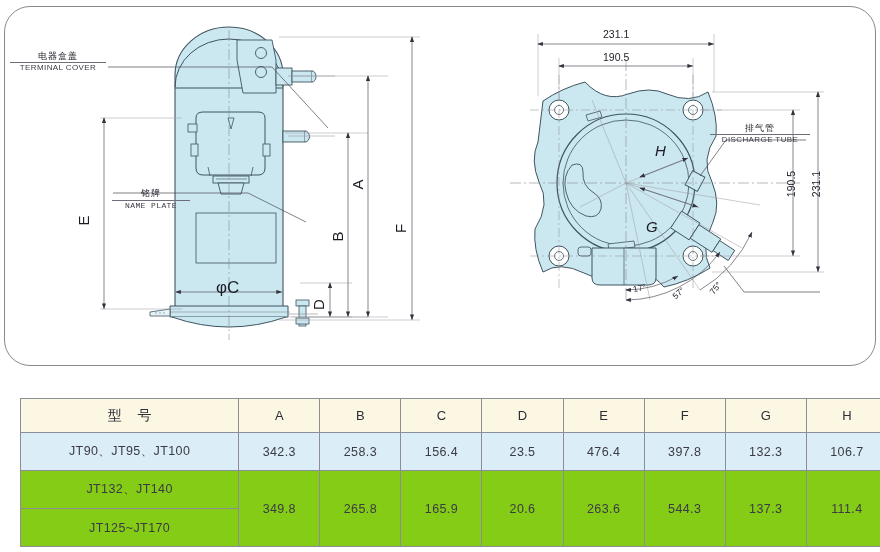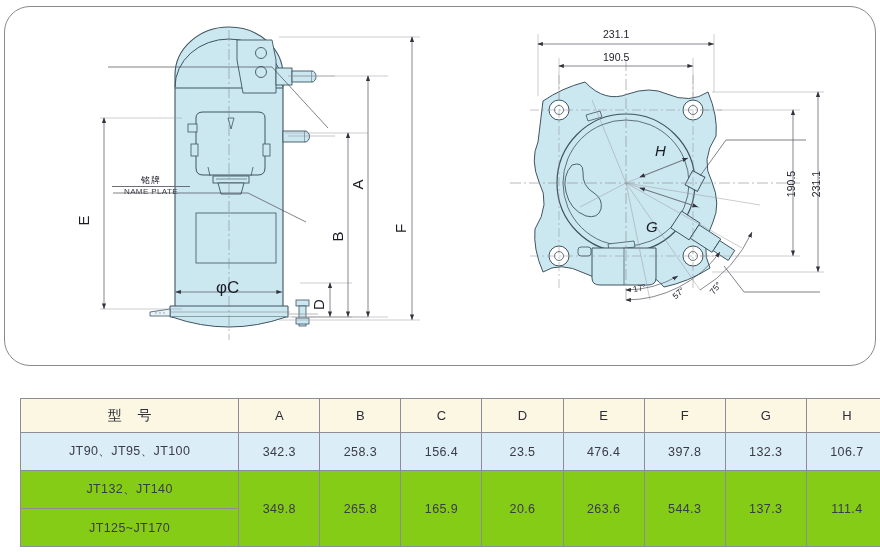--- a/index.html
+++ b/index.html
@@ -315,33 +315,41 @@
       <g stroke="#4a4a55" stroke-width="0.7">
         <line x1="726" y1="140" x2="806" y2="140"></line>
         <line x1="726" y1="140" x2="700" y2="176"></line>
         <line x1="744" y1="292" x2="820" y2="292"></line>
         <line x1="744" y1="292" x2="724" y2="266"></line>
       </g>
 
     </g>
   </svg>
 
-
-  <div class="callout" style="left:112px; top:176px; width:78px;">
+  <div class="callout" style="left:10px; top:52px; width:96px;">
+    <span class="cn">电器盒盖</span>
+    <span class="en">TERMINAL COVER</span>
+  </div>
+
+  <div class="callout" style="left:112px; top:190px; width:78px;font-family:Liberation Mono, monospace;">
     <span class="cn">铭牌</span>
     <span class="en">NAME PLATE</span>
   </div>
 
   <div class="dimletter vert" style="left:78px; top:212px;">E</div>
   <div class="dimletter" style="left:216px; top:278px; font-size:17px;">φC</div>
   <div class="dimletter vert" style="left:313px; top:296px;">D</div>
   <div class="dimletter vert" style="left:332px; top:228px;">B</div>
   <div class="dimletter vert" style="left:352px; top:176px;">A</div>
   <div class="dimletter vert" style="left:396px; top:220px;">F</div>
 
+  <div class="callout" style="left:710px; top:124px; width:100px;">
+    <span class="cn">排气管</span>
+    <span class="en">DISCHARGE TUBE</span>
+  </div>
 
 
   <div class="dim" style="left:603px; top:28px;">231.1</div>
   <div class="dim" style="left:603px; top:51px;">190.5</div>
   <div class="dim vert" style="left:778px; top:178px;">190.5</div>
   <div class="dim vert" style="left:803px; top:178px;">231.1</div>
 
   <div class="dimletter" style="left:655px; top:142px; font-style:italic;">H</div>
   <div class="dimletter" style="left:646px; top:218px; font-style:italic;">G</div>
 

